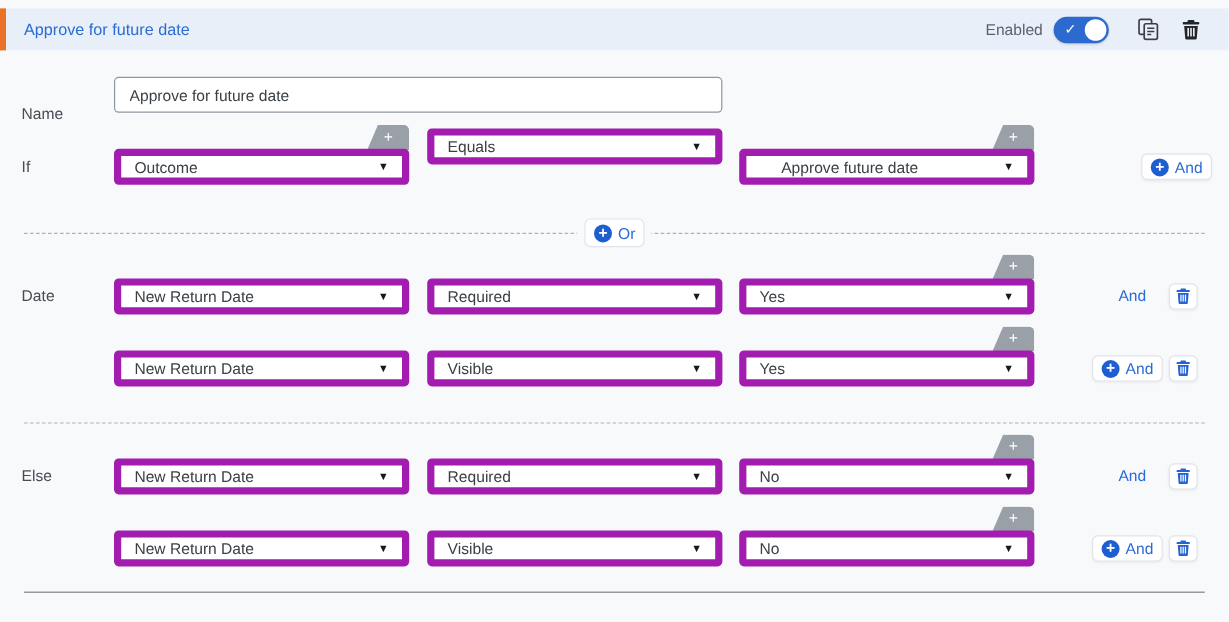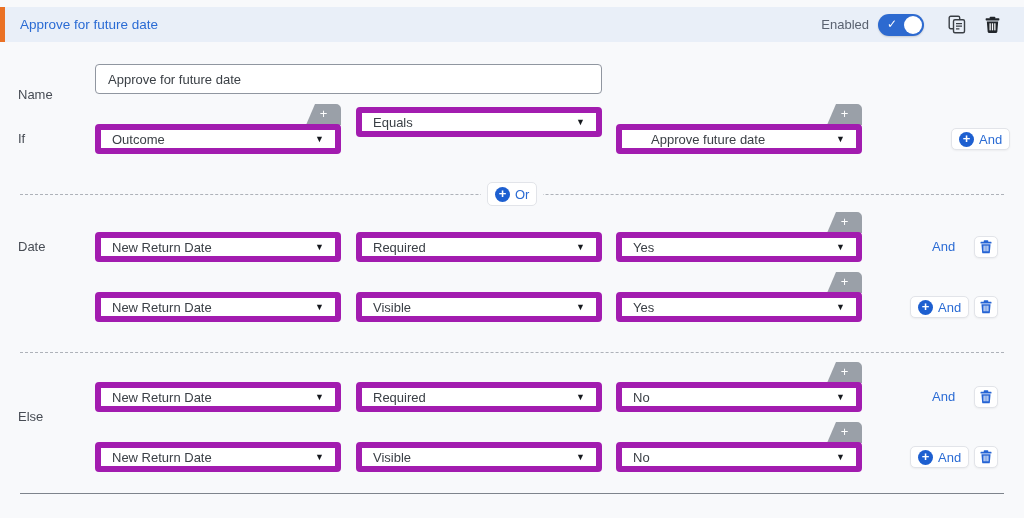--- a/index.html
+++ b/index.html
@@ -209,21 +209,21 @@
       <rect x="0.6" y="1.8" width="12.8" height="2" rx="0.6" fill="#2563d4"></rect>
       <path d="M1.7 4.8 h10.6 l-0.8 9.6 a1.1 1.1 0 0 1 -1.1 1 h-6.8 a1.1 1.1 0 0 1 -1.1 -1 z" fill="#2563d4"></path>
       <rect x="4.2" y="6.4" width="1.2" height="6.6" fill="#fff"></rect>
       <rect x="6.4" y="6.4" width="1.2" height="6.6" fill="#fff"></rect>
       <rect x="8.6" y="6.4" width="1.2" height="6.6" fill="#fff"></rect>
     </svg>
   </button>
 
   <div class="dashed" style="top:352px;"></div>
 
-  <div class="row-label" style="top:408px;">Else</div>
+  <div class="row-label" style="top:388px;">Else</div>
 
   <div class="plus-tab" style="left:827px; top:362px;">
     <span>+</span></div>
   <div class="dd" style="left:95px; top:382px;">
     <span class="dd-text">New Return Date</span>
     <span class="caret">▼</span>
   </div>
   <div class="dd" style="left:356px; top:382px;">
     <span class="dd-text">Required</span>
     <span class="caret">▼</span>

